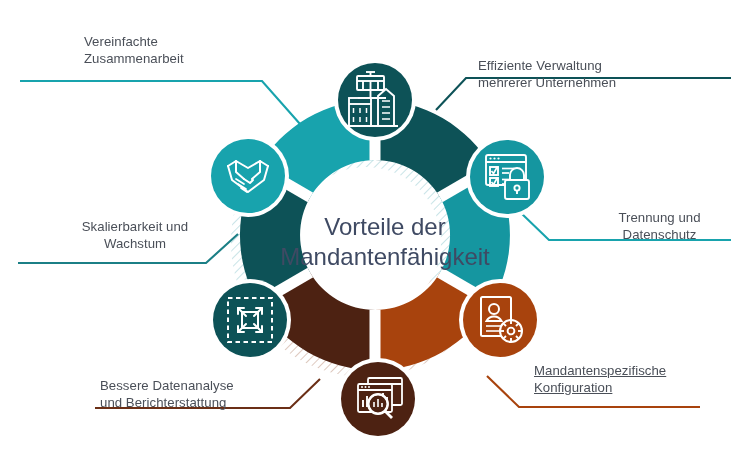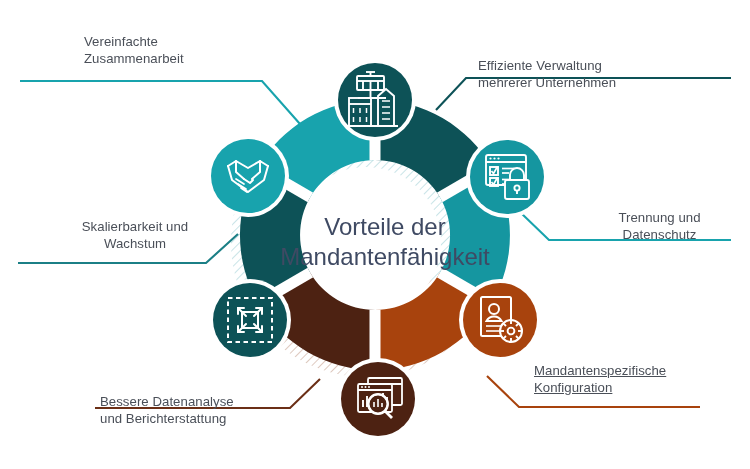--- a/index.html
+++ b/index.html
@@ -19,21 +19,21 @@
     font-size:13.2px;
     line-height:17px;
     font-family:"Liberation Sans", sans-serif;
     white-space:pre-line;
     letter-spacing:0.05px;
   }
   .lbl-collab{left:84px;  top:33px;  width:200px; text-align:left;}
   .lbl-multi {left:478px; top:25px;  width:230px; text-align:left;margin-top:32px;}
   .lbl-sep   {left:572px; top:195px; width:175px; text-align:center;margin-top:14px;}
   .lbl-config{left:534px; top:362px; width:210px; text-align:left;text-decoration:underline;}
-  .lbl-report{left:100px; top:377px; width:230px; text-align:left;margin-top:16px;}
+  .lbl-report{left:100px; top:377px; width:230px; text-align:left;}
   .lbl-scale {left:35px;  top:218px; width:200px; text-align:center;}
 
   .center-title{
     position:absolute;
     left:255px; top:212px;
     width:260px;
     text-align:center;
     color:#3f4a63;
     font-size:24px;
     line-height:30px;

